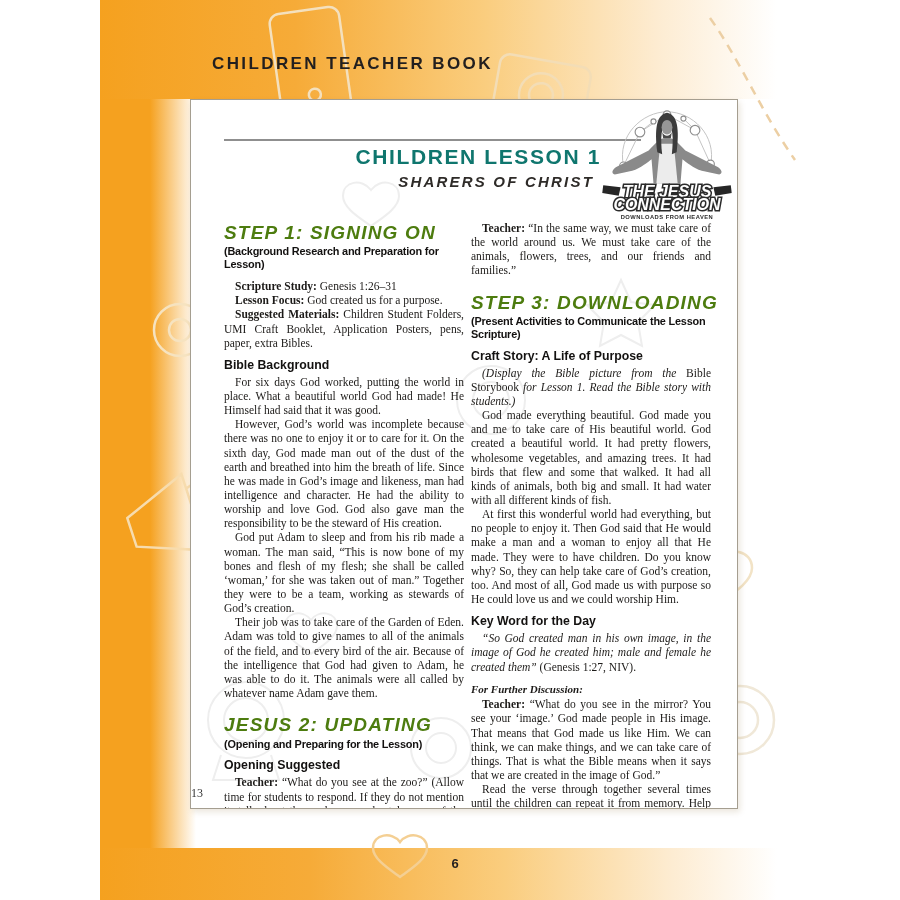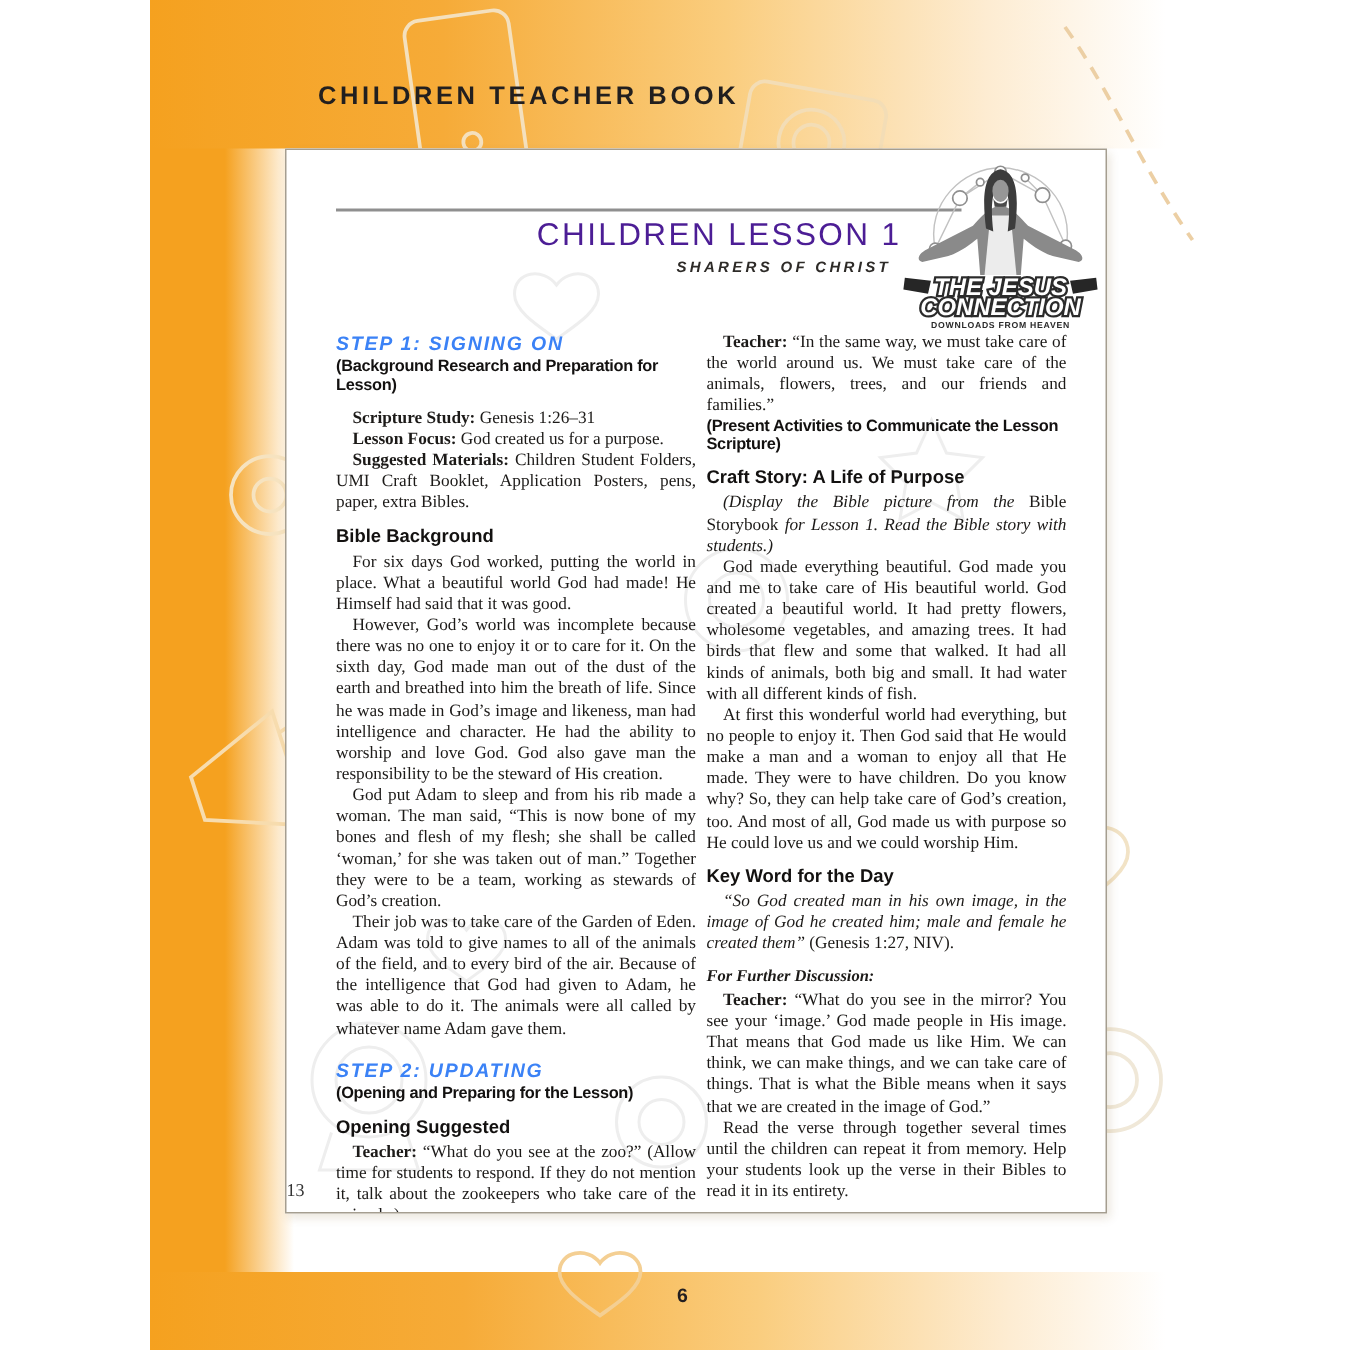--- a/index.html
+++ b/index.html
@@ -36,44 +36,44 @@
   .scan-page{
     position:absolute;left:190px;top:99px;width:546px;height:708px;
     background:#ffffff;border:1px solid #a59e90;
     box-shadow:2px 3px 6px rgba(120,90,30,0.15);
     overflow:hidden;
   }
   .page-doodles{position:absolute;left:0;top:0;width:546px;height:708px;}
   .page-rule{position:absolute;left:33px;top:39px;width:417px;height:2px;background:#8f8f8f;}
   .page-title{
     position:absolute;right:136px;top:45px;
-    font-size:21px;font-weight:normal;letter-spacing:1.6px;color:#4c1d95;white-space:nowrap;
+    font-size:21px;font-weight:bold;letter-spacing:1.6px;color:#0f766e;white-space:nowrap;
   }
   .page-subtitle{
     position:absolute;right:143px;top:73px;
-    font-size:10px;font-weight:bold;font-style:italic;letter-spacing:2.2px;color:#2e2b28;white-space:nowrap;
+    font-size:15px;font-weight:bold;font-style:italic;letter-spacing:2.2px;color:#2e2b28;white-space:nowrap;
   }
   .logo{position:absolute;right:2px;top:6px;width:136px;height:114px;}
   .page-num{
     position:absolute;left:0;right:0;bottom:7px;text-align:left;
     font-family:"Liberation Serif",serif;font-size:12px;color:#333;
   }
   
   .col{
     position:absolute;top:121px;width:240px;
     font-family:"Liberation Serif",serif;font-size:11.5px;line-height:1.23;
     color:#1c1a18;text-align:justify;
   }
   .col-left{left:33px;}
   .col-right{left:280px;}
   .p{margin:0;text-indent:11px;}
   .label{font-weight:bold;}
   .step-h{
     font-family:"Liberation Sans",sans-serif;font-weight:bold;font-style:italic;
-    font-size:13px;letter-spacing:1.2px;color:#3b82f6;margin:0 0 1px;text-indent:0;
+    font-size:19px;letter-spacing:1.2px;color:#4d7c0f;margin:0 0 1px;text-indent:0;
     white-space:nowrap;
   }
   .step-h.later{margin-top:13px;}
   .step-sub{
     font-family:"Liberation Sans",sans-serif;font-weight:bold;
     font-size:10.9px;line-height:1.18;letter-spacing:-0.2px;color:#131110;margin:0 0 8px;text-indent:0;text-align:left;
   }
   .sans-h{
     font-family:"Liberation Sans",sans-serif;font-weight:bold;
     font-size:12.3px;color:#131110;margin:8px 0 2px;text-indent:0;text-align:left;
@@ -196,30 +196,31 @@
       <p class="p mat"><span class="label">Lesson Focus:</span> <span>God created us for a purpose.</span></p>
       <p class="p mat"><span class="label">Suggested Materials:</span> <span>Children Student Folders, UMI Craft Booklet, Application Posters, pens, paper, extra Bibles.</span></p>
     </div>
 
     <p class="sans-h">Bible Background</p>
     <p class="p">For six days God worked, putting the world in place. What a beautiful world God had made! He Himself had said that it was good.</p>
     <p class="p">However, God’s world was incomplete because there was no one to enjoy it or to care for it. On the sixth day, God made man out of the dust of the earth and breathed into him the breath of life. Since he was made in God’s image and likeness, man had intelligence and character. He had the ability to worship and love God. God also gave man the responsibility to be the steward of His creation.</p>
     <p class="p">God put Adam to sleep and from his rib made a woman. The man said, “This is now bone of my bones and flesh of my flesh; she shall be called ‘woman,’ for she was taken out of man.” Together they were to be a team, working as stewards of God’s creation.</p>
     <p class="p">Their job was to take care of the Garden of Eden. Adam was told to give names to all of the animals of the field, and to every bird of the air. Because of the intelligence that God had given to Adam, he was able to do it. The animals were all called by whatever name Adam gave them.</p>
 
-    <p class="step-h later">STEP 2: UPDATING</p>
+    <p class="step-h later">JESUS 2: UPDATING</p>
     <p class="step-sub">(Opening and Preparing for the Lesson)</p>
 
     <p class="sans-h">Opening Suggested</p>
     <p class="p"><span class="label">Teacher:</span> <span>“What do you see at the zoo?” (Allow time for students to respond. If they do not mention it, talk about the zookeepers who take care of the animals.)</span></p>
   </div>
 
   <div class="col col-right">
     <p class="p"><span class="label">Teacher:</span> <span>“In the same way, we must take care of the world around us. We must take care of the animals, flowers, trees, and our friends and families.”</span></p>
 
+    <p class="step-h later">STEP 3: DOWNLOADING</p>
     <p class="step-sub">(Present Activities to Communicate the Lesson Scripture)</p>
 
     <p class="sans-h">Craft Story: A Life of Purpose</p>
     <p class="p italic"><span>(Display the Bible picture from the </span><span class="roman">Bible Storybook</span><span> for Lesson 1. Read the Bible story with students.)</span></p>
     <p class="p">God made everything beautiful. God made you and me to take care of His beautiful world. God created a beautiful world. It had pretty flowers, wholesome vegetables, and amazing trees. It had birds that flew and some that walked. It had all kinds of animals, both big and small. It had water with all different kinds of fish.</p>
     <p class="p">At first this wonderful world had everything, but no people to enjoy it. Then God said that He would make a man and a woman to enjoy all that He made. They were to have children. Do you know why? So, they can help take care of God’s creation, too. And most of all, God made us with purpose so He could love us and we could worship Him.</p>
 
     <p class="sans-h">Key Word for the Day</p>
     <p class="p"><span class="italic">“So God created man in his own image, in the image of God he created him; male and female he created them”</span><span> (Genesis 1:27, NIV).</span></p>
 

